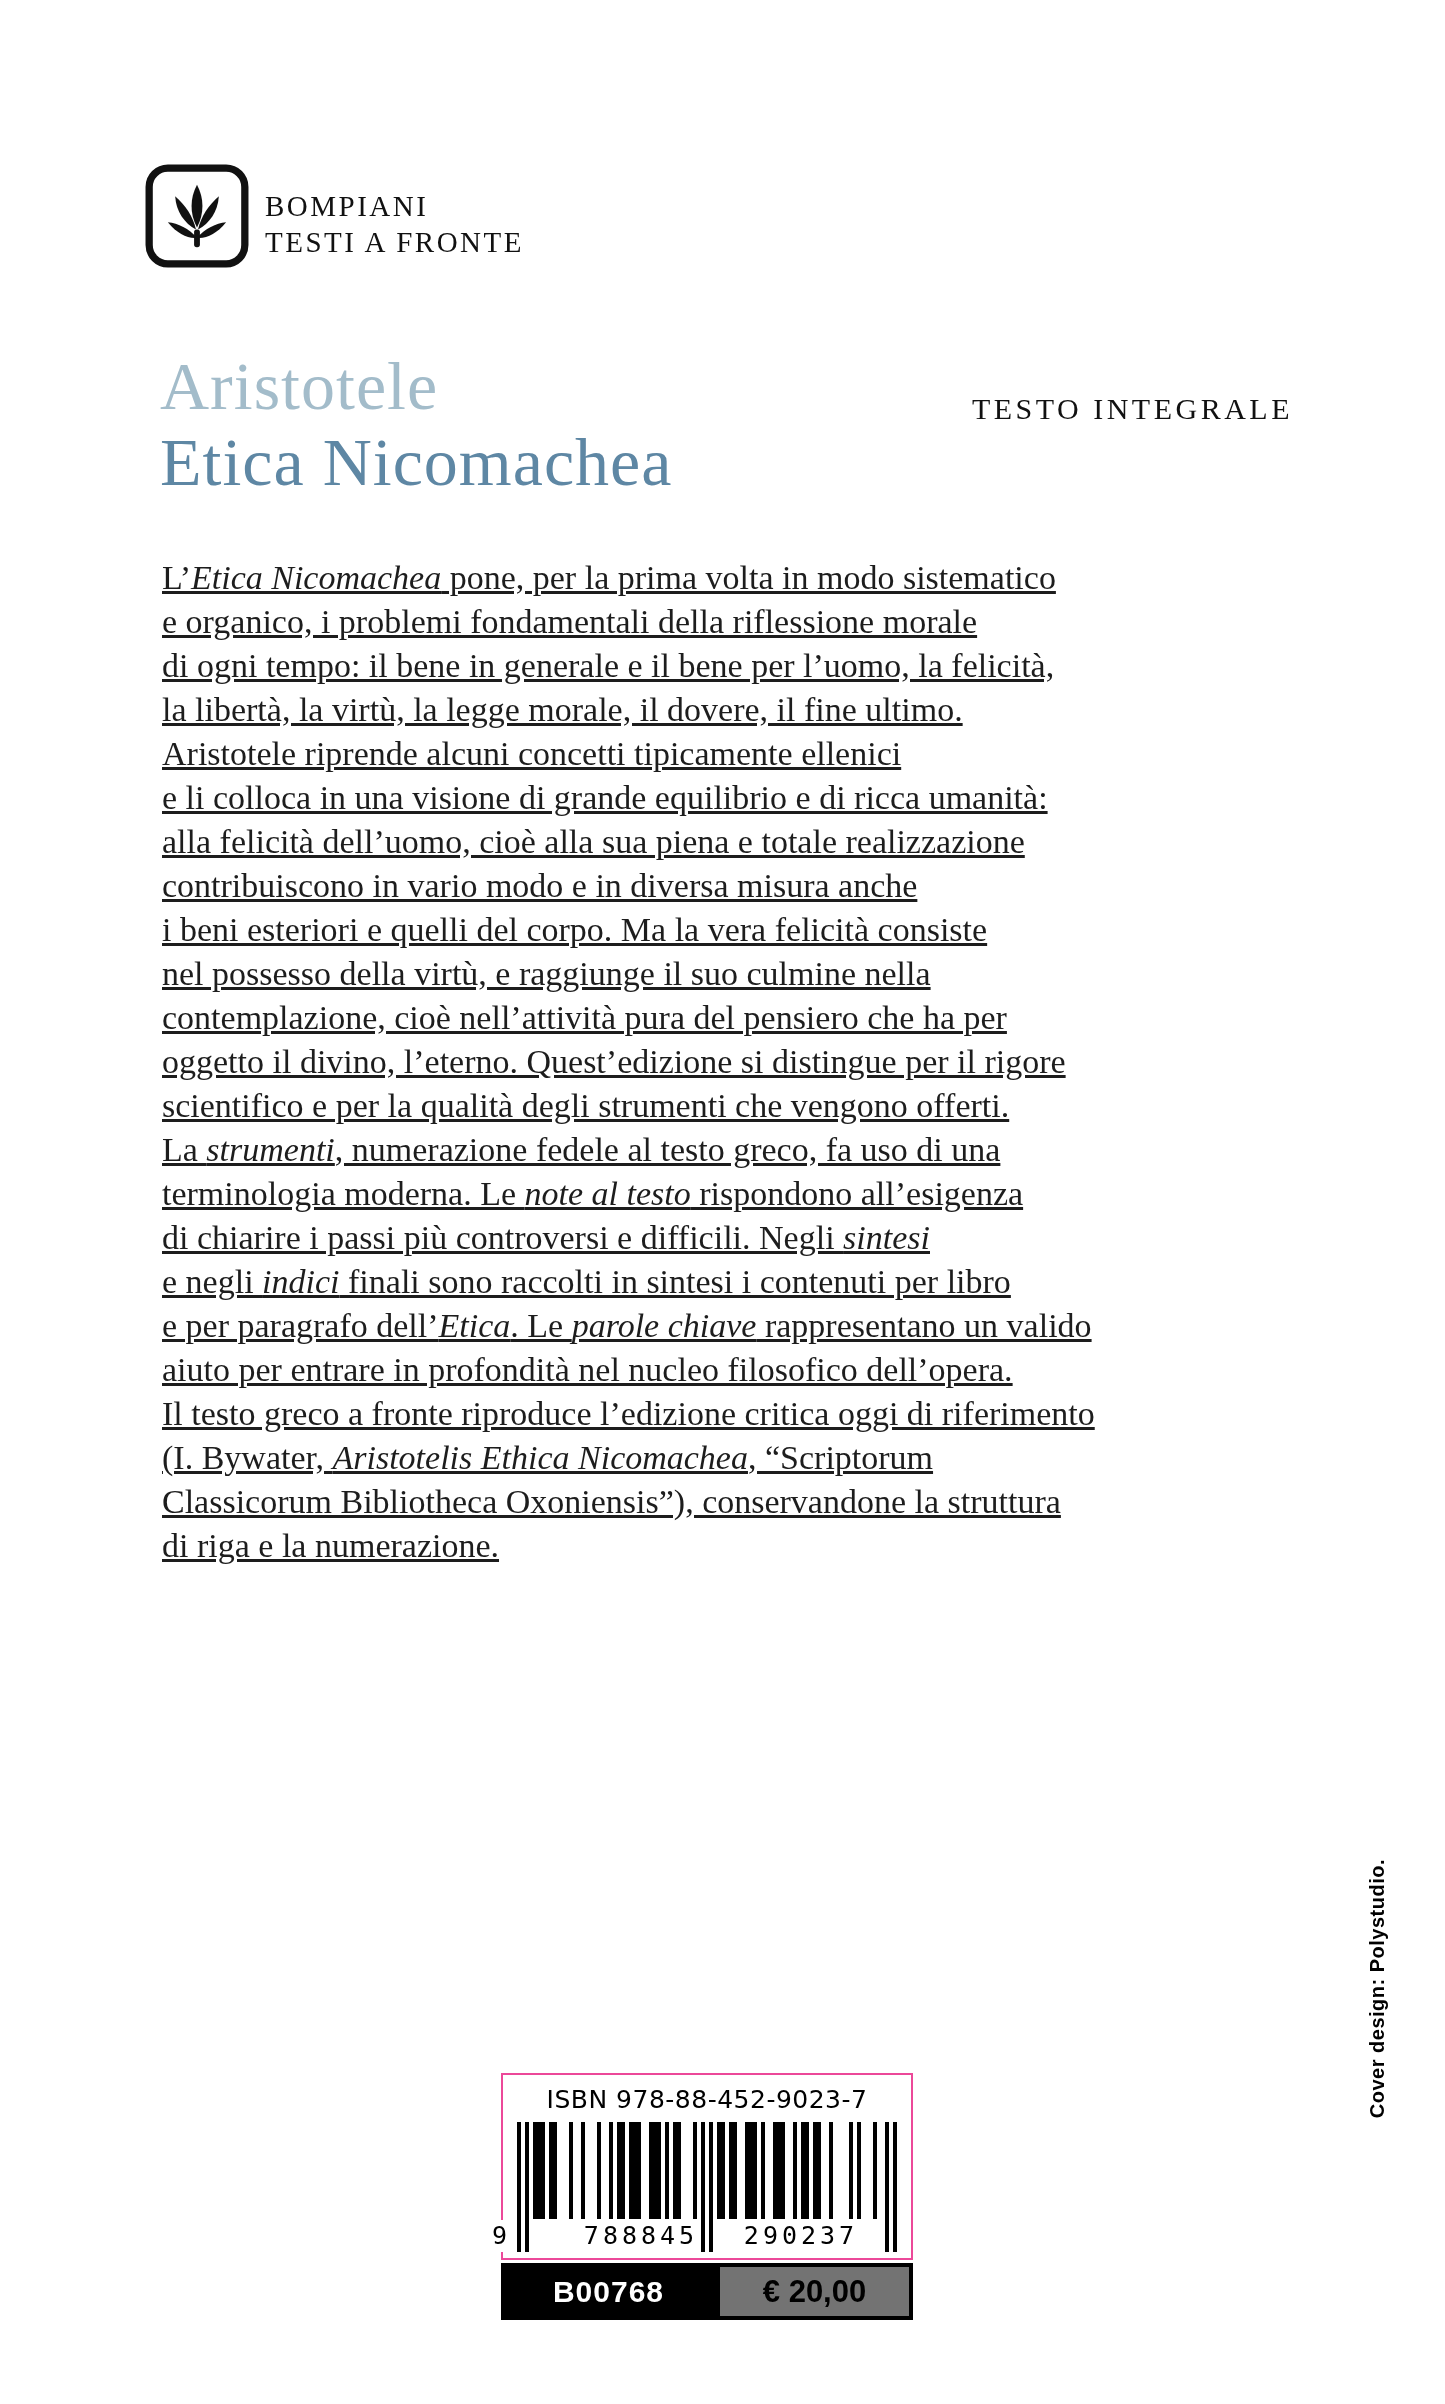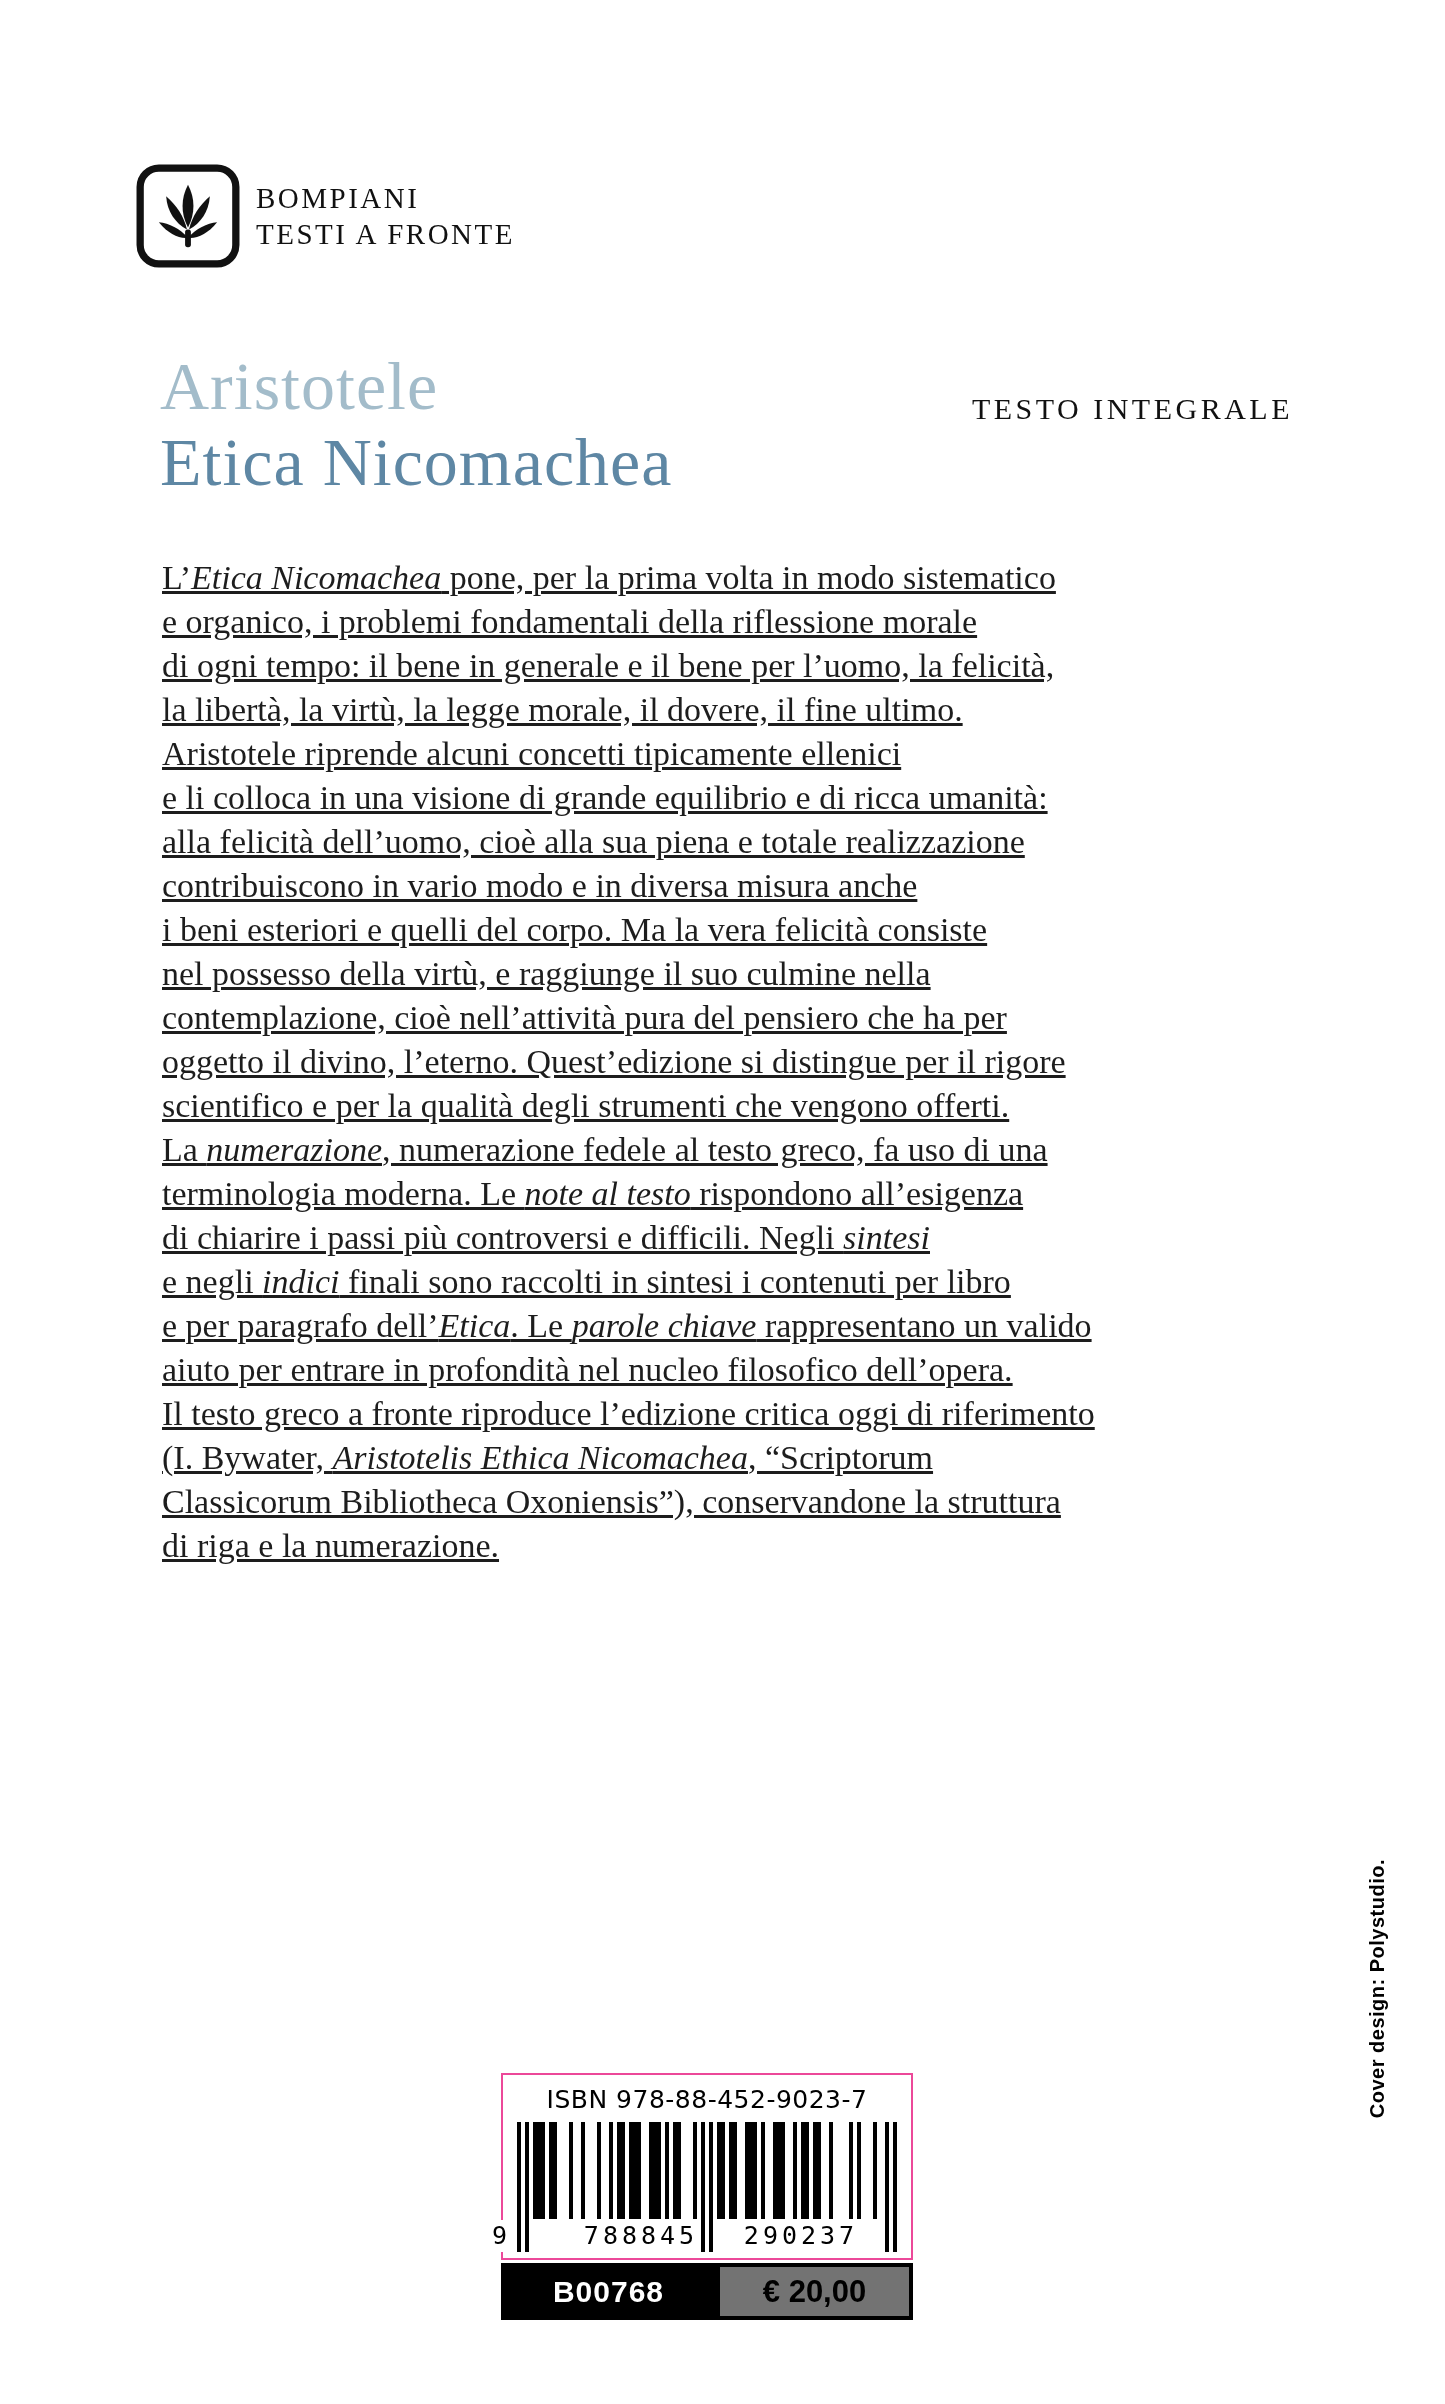--- a/index.html
+++ b/index.html
@@ -1,20 +1,20 @@
 <!DOCTYPE html>
 <html><head>
 <meta charset="utf-8">
 <style>
   html,body{margin:0;padding:0;background:#ffffff;}
   body{width:1445px;height:2404px;position:relative;font-family:"Liberation Serif",serif;color:#1e1e1e;}
   .page{position:absolute;left:0;top:0;width:1445px;height:2404px;background:#fff;overflow:hidden;}
 
   
-  .brand{position:absolute;left:136px;top:164px;display:flex;align-items:flex-start;gap:16px;}
+  .brand{position:absolute;left:145px;top:164px;display:flex;align-items:center;gap:16px;}
   .logo{display:block;width:104px;height:104px;}
   .brand-text{padding-top:16px;font-size:29px;line-height:36px;letter-spacing:2.5px;color:#111;font-weight:500;}
 
   
   .edition{position:absolute;top:392px;right:152px;font-size:30px;letter-spacing:3.5px;color:#111;}
 
   
   .titleblock{position:absolute;left:160px;top:348px;}
   .author{font-size:68px;line-height:76px;letter-spacing:1px;}
   .booktitle{font-size:68px;line-height:76px;letter-spacing:1px;}
@@ -86,21 +86,21 @@
       <div class="line"><span>la libertà, la virtù, la legge morale, il dovere, il fine ultimo.</span></div>
       <div class="line"><span>Aristotele riprende alcuni concetti tipicamente ellenici</span></div>
       <div class="line"><span>e li colloca in una visione di grande equilibrio e di ricca umanità:</span></div>
       <div class="line"><span>alla felicità dell’uomo, cioè alla sua piena e totale realizzazione</span></div>
       <div class="line"><span>contribuiscono in vario modo e in diversa misura anche</span></div>
       <div class="line"><span>i beni esteriori e quelli del corpo. Ma la vera felicità consiste</span></div>
       <div class="line"><span>nel possesso della virtù, e raggiunge il suo culmine nella</span></div>
       <div class="line"><span>contemplazione, cioè nell’attività pura del pensiero che ha per</span></div>
       <div class="line"><span>oggetto il divino, l’eterno. Quest’edizione si distingue per il rigore</span></div>
       <div class="line"><span>scientifico e per la qualità degli strumenti che vengono offerti.</span></div>
-      <div class="line"><span>La </span><em>numerazione</em><span>, numerazione fedele al testo greco, fa uso di una</span></div>
+      <div class="line"><span>La </span><em>strumenti</em><span>, numerazione fedele al testo greco, fa uso di una</span></div>
       <div class="line"><span>terminologia moderna. Le </span><em>note al testo</em><span> rispondono all’esigenza</span></div>
       <div class="line"><span>di chiarire i passi più controversi e difficili. Negli </span><em>sintesi</em></div>
       <div class="line"><span>e negli </span><em>indici</em><span> finali sono raccolti in sintesi i contenuti per libro</span></div>
       <div class="line"><span>e per paragrafo dell’</span><em>Etica</em><span>. Le </span><em>parole chiave</em><span> rappresentano un valido</span></div>
       <div class="line"><span>aiuto per entrare in profondità nel nucleo filosofico dell’opera.</span></div>
       <div class="line"><span>Il testo greco a fronte riproduce l’edizione critica oggi di riferimento</span></div>
       <div class="line"><span>(I. Bywater, </span><em>Aristotelis Ethica Nicomachea</em><span>, “Scriptorum</span></div>
       <div class="line"><span>Classicorum Bibliotheca Oxoniensis”), conservandone la struttura</span></div>
       <div class="line"><span>di riga e la numerazione.</span></div>
     </div>

